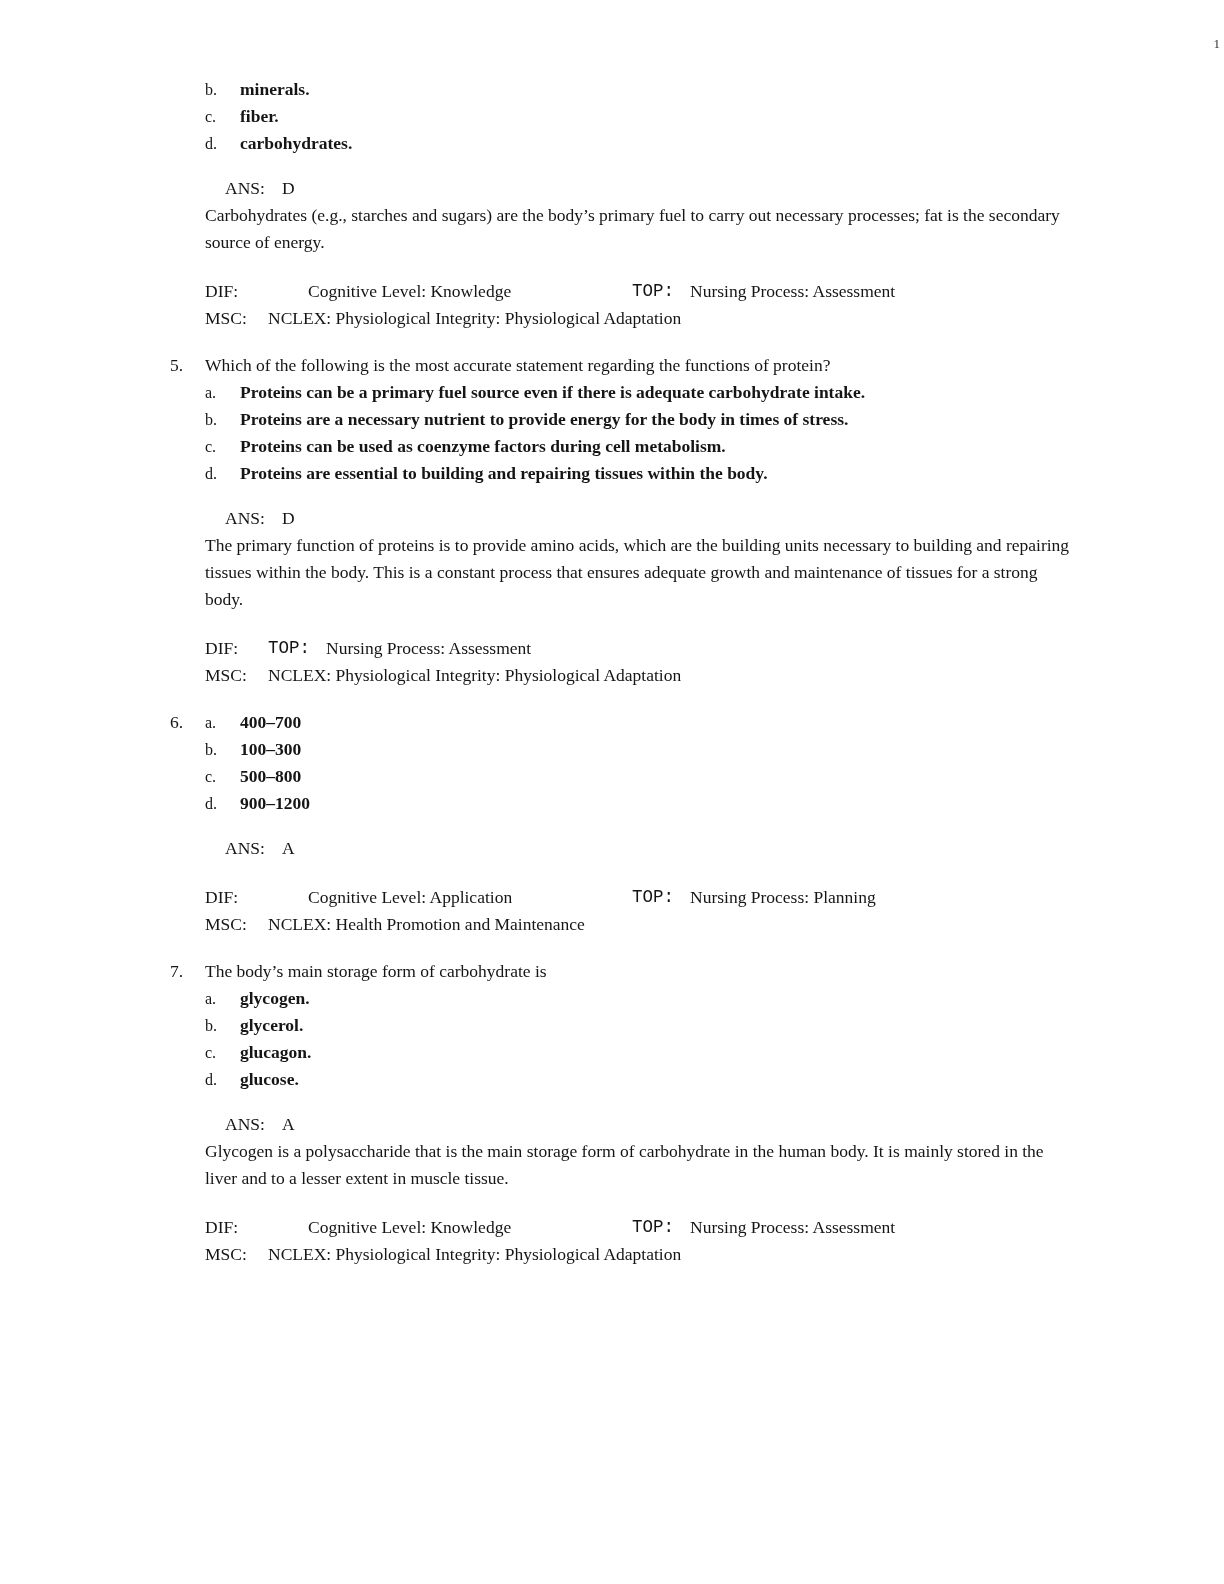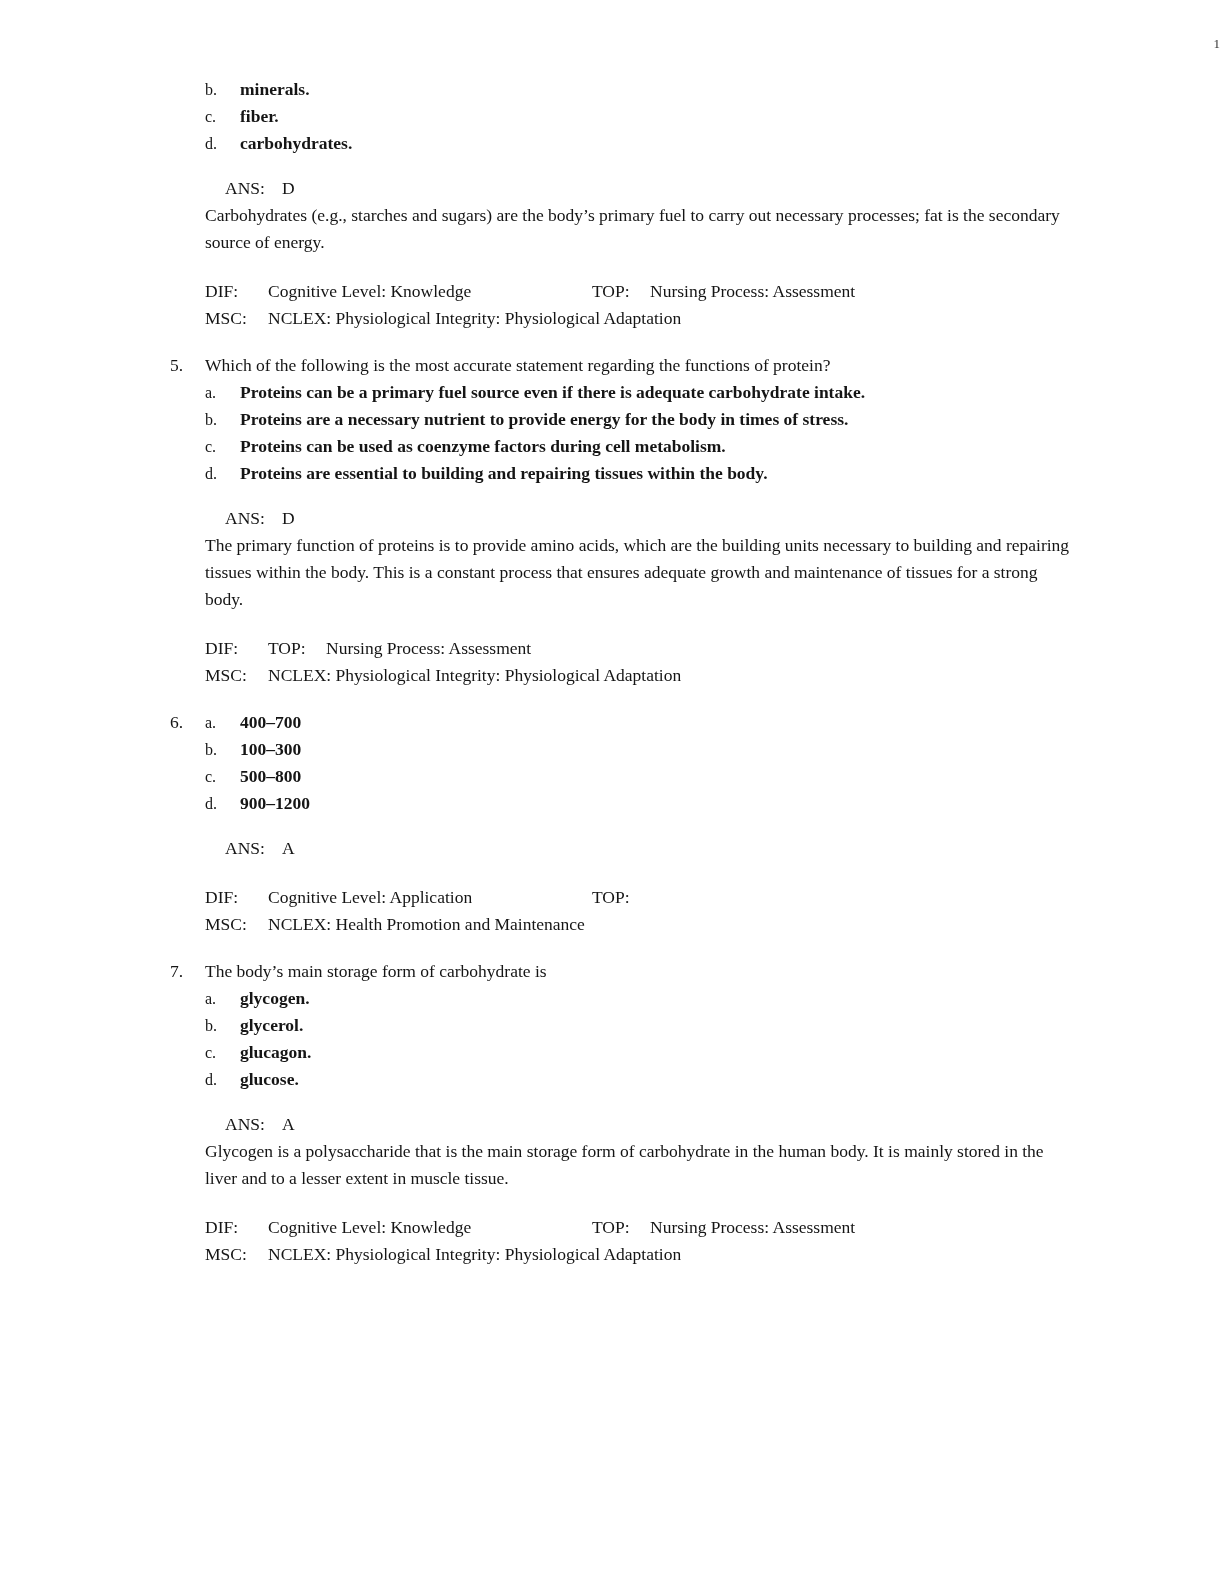--- a/index.html
+++ b/index.html
@@ -29,22 +29,22 @@
   .qtext { }
   .option { display: flex; }
   .opt-letter { width: 35px; flex: none; font-size: 16px; }
   .opt-text { flex: 1; font-weight: bold; }
   .ans-line { margin-top: 18px; display: flex; margin-left: 20px; }
   .ans-label { width: 57px; flex: none; }
   .rationale { }
   .difmsc { margin-top: 22px; }
   .meta-row { display: flex; }
   .w-label { width: 63px; flex: none; }
-  .w-dif { width: 324px; flex: none; }
-  .w-top { width: 58px; flex: none; }
+  .w-dif { width: 324px; flex: none; margin-left: 40px; }
+  .w-top { width: 58px; flex: none; font-family: Liberation Mono, monospace; }
   .top-value { flex: 1; }
 </style>
 </head>
 <body>
 
 <div class="page">
   <span class="corner-mark">1</span>
   <div id="content">
       <div class="block">
         <div class="options">
@@ -139,20 +139,21 @@
         </div>
         <div class="ans-line">
           <span class="ans-label">ANS:</span>
           <span>A</span>
         </div>
         <div class="difmsc">
           <div class="meta-row">
             <span class="w-label">DIF:</span>
             <span class="w-dif">Cognitive Level: Application</span>
             <span class="w-top">TOP:</span>
+            <span class="top-value">Nursing Process: Planning</span>
           </div>
           <div class="meta-row">
             <span class="w-label">MSC:</span>
             <span class="top-value">NCLEX: Health Promotion and Maintenance</span>
           </div>
         </div>
       </div>
       <div class="block qblock">
         <span class="qnum">7.</span>
         <div class="qtext">The body’s main storage form of carbohydrate is</div>

